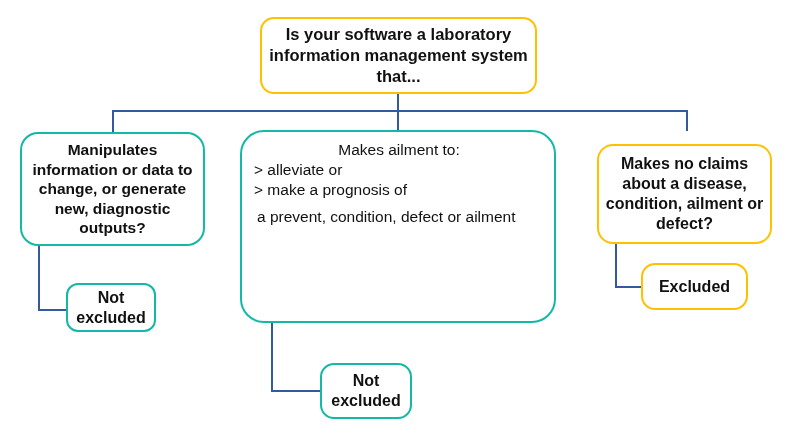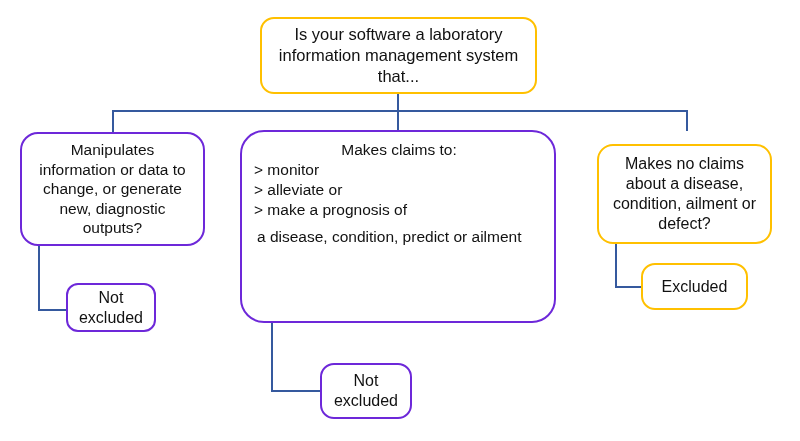--- a/index.html
+++ b/index.html
@@ -27,26 +27,27 @@
   
   .node {
     position: absolute;
     background: #ffffff;
     box-sizing: border-box;
     display: flex;
     align-items: center;
     justify-content: center;
     text-align: center;
   }
-  .node.blue   { border: 2px solid #6d28d9; }
+  .node.blue   { border: 2px solid #14b8a6; }
   .node.yellow { border: 2.5px solid #FFC000; }
   .txt {
     white-space: pre-line;
     line-height: 20px;
     font-size: 16px;
+    font-weight: bold;
   }
 
   
   .node-root {
     left: 260px; top: 17px;
     width: 277px; height: 77px;
     border-radius: 14px;
   }
   .node-root .txt { font-size: 16.5px; line-height: 21px; }
 
@@ -135,25 +136,24 @@
 
   <div class="node blue node-manipulates">
     <div class="txt">Manipulates
 information or data to
 change, or generate
 new, diagnostic
 outputs?</div>
   </div>
 
   <div class="node blue node-claims">
-    <div class="claims-title">Makes claims to:</div>
-    <div class="claims-item">&gt; monitor</div>
+    <div class="claims-title">Makes ailment to:</div>
     <div class="claims-item">&gt; alleviate or</div>
     <div class="claims-item">&gt; make a prognosis of</div>
-    <div class="claims-footer">a disease, condition, predict or ailment</div>
+    <div class="claims-footer">a prevent, condition, defect or ailment</div>
   </div>
 
   <div class="node yellow node-noclaims">
     <div class="txt">Makes no claims
 about a disease,
 condition, ailment or
 defect?</div>
   </div>
 
   <div class="node blue node-outcome-left">

